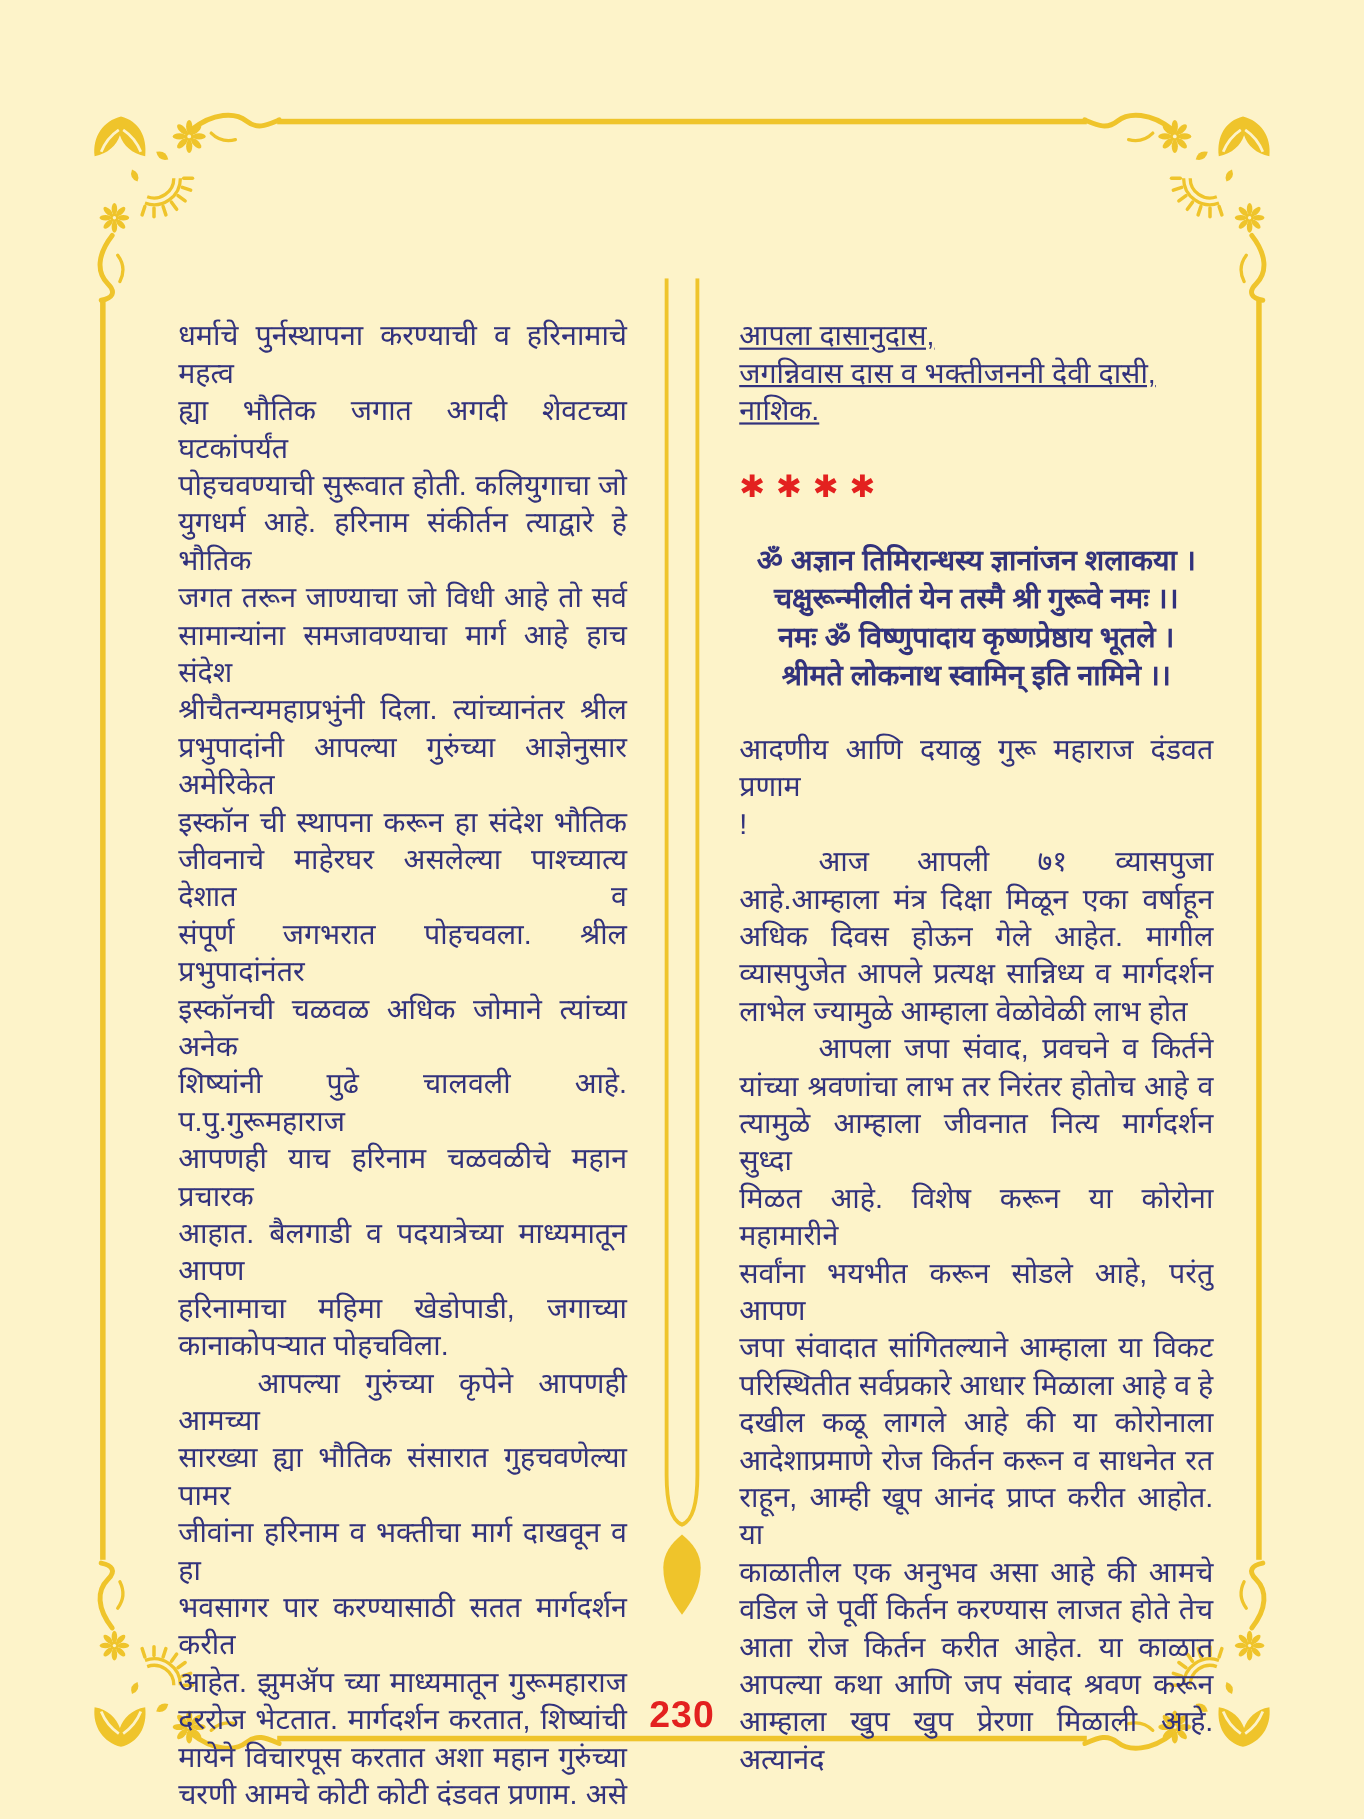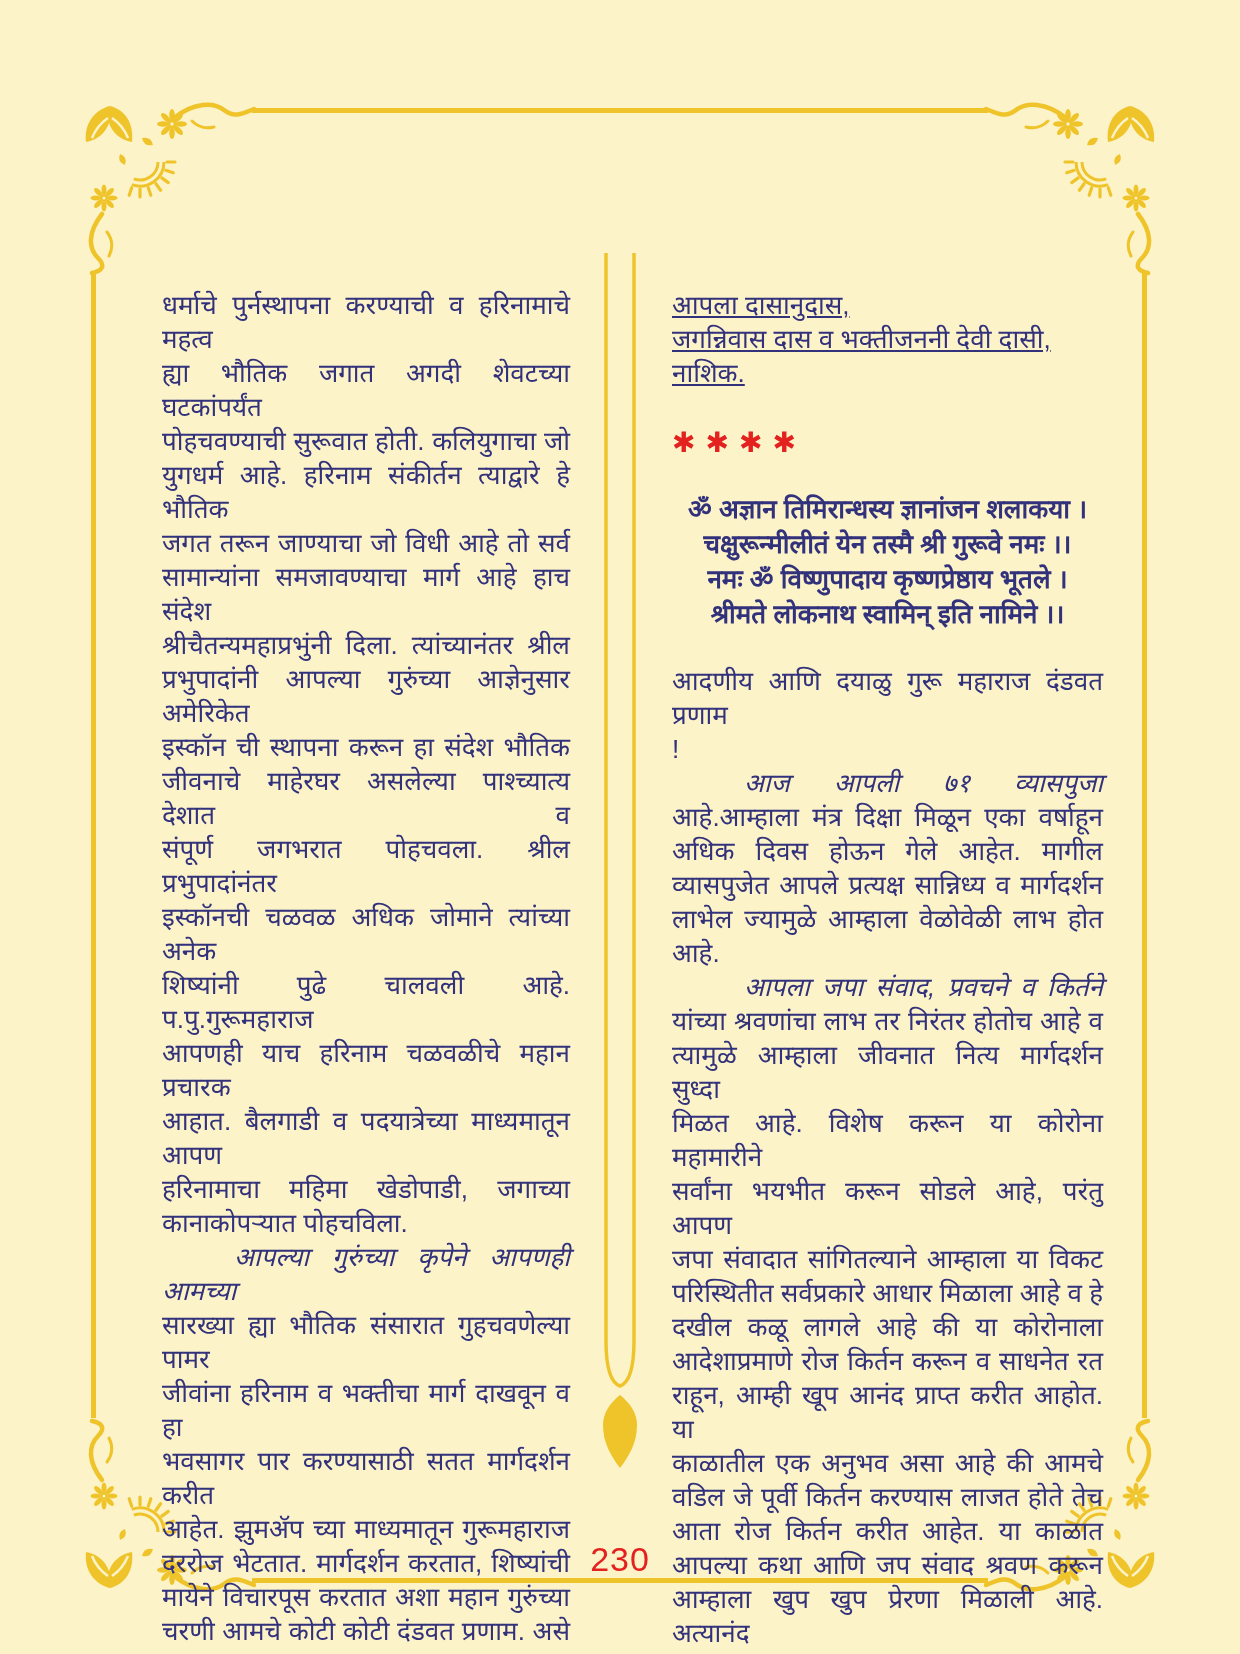--- a/index.html
+++ b/index.html
@@ -33,31 +33,31 @@
 
   
   .col{position:absolute;top:268px;color:var(--ink);font-size:26px;line-height:34px;}
   .col.left-col{left:162px;width:408px;}
   .col.right-col{left:672px;width:431px;}
 
   .line{white-space:normal;}
   .just .line{text-align:justify;text-align-last:justify;}
   .just .line:last-child{text-align-last:left;}
   .just.last-just .line:last-child{text-align-last:justify;}
-  .indent-first .line:first-child{text-indent:72px;font-style:italic;}
+  .indent-first .line:first-child{text-indent:72px;}
   .plain .line{text-align:left;text-decoration:underline;}
   .center .line{text-align:center;font-weight:bold;}
 
   .verse{margin-top:32px;line-height:35px;}
   .asterisks{margin-top:36px;height:34px;line-height:34px;color:var(--red);
              font-size:28px;font-weight:bold;letter-spacing:10px;}
   .salutation{margin-top:32px;}
 
   .page-number{position:absolute;left:545px;top:1520px;width:150px;text-align:center;
-               color:var(--red);font-size:34px;font-weight:normal;letter-spacing:1px;}
+               color:var(--red);font-size:34px;font-weight:bold;letter-spacing:1px;}
 </style>
 </head>
 <body>
 
 <div class="page">
 
   <svg width="0" height="0" style="position:absolute" aria-hidden="true">
     <defs>
       <symbol id="corner" viewBox="0 0 180 180">
 
@@ -194,21 +194,20 @@
     <div class="just salutation">
         <div class="line">आदणीय आणि दयाळु गुरू महाराज दंडवत प्रणाम</div>
         <div class="line">!</div>
       </div>
     <div class="just indent-first">
         <div class="line">आज आपली ७१ व्यासपुजा</div>
         <div class="line">आहे.आम्हाला मंत्र दिक्षा मिळून एका वर्षाहून</div>
         <div class="line">अधिक दिवस होऊन गेले आहेत. मागील</div>
         <div class="line">व्यासपुजेत आपले प्रत्यक्ष सान्निध्य व मार्गदर्शन</div>
         <div class="line">लाभेल ज्यामुळे आम्हाला वेळोवेळी लाभ होत</div>
-        <div class="line">आहे.</div>
       </div>
     <div class="just indent-first last-just">
         <div class="line">आपला जपा संवाद, प्रवचने व किर्तने</div>
         <div class="line">यांच्या श्रवणांचा लाभ तर निरंतर होतोच आहे व</div>
         <div class="line">त्यामुळे आम्हाला जीवनात नित्य मार्गदर्शन सुध्दा</div>
         <div class="line">मिळत आहे. विशेष करून या कोरोना महामारीने</div>
         <div class="line">सर्वांना भयभीत करून सोडले आहे, परंतु आपण</div>
         <div class="line">जपा संवादात सांगितल्याने आम्हाला या विकट</div>
         <div class="line">परिस्थितीत सर्वप्रकारे आधार मिळाला आहे व हे</div>
         <div class="line">दखील कळू लागले आहे की या कोरोनाला</div>

